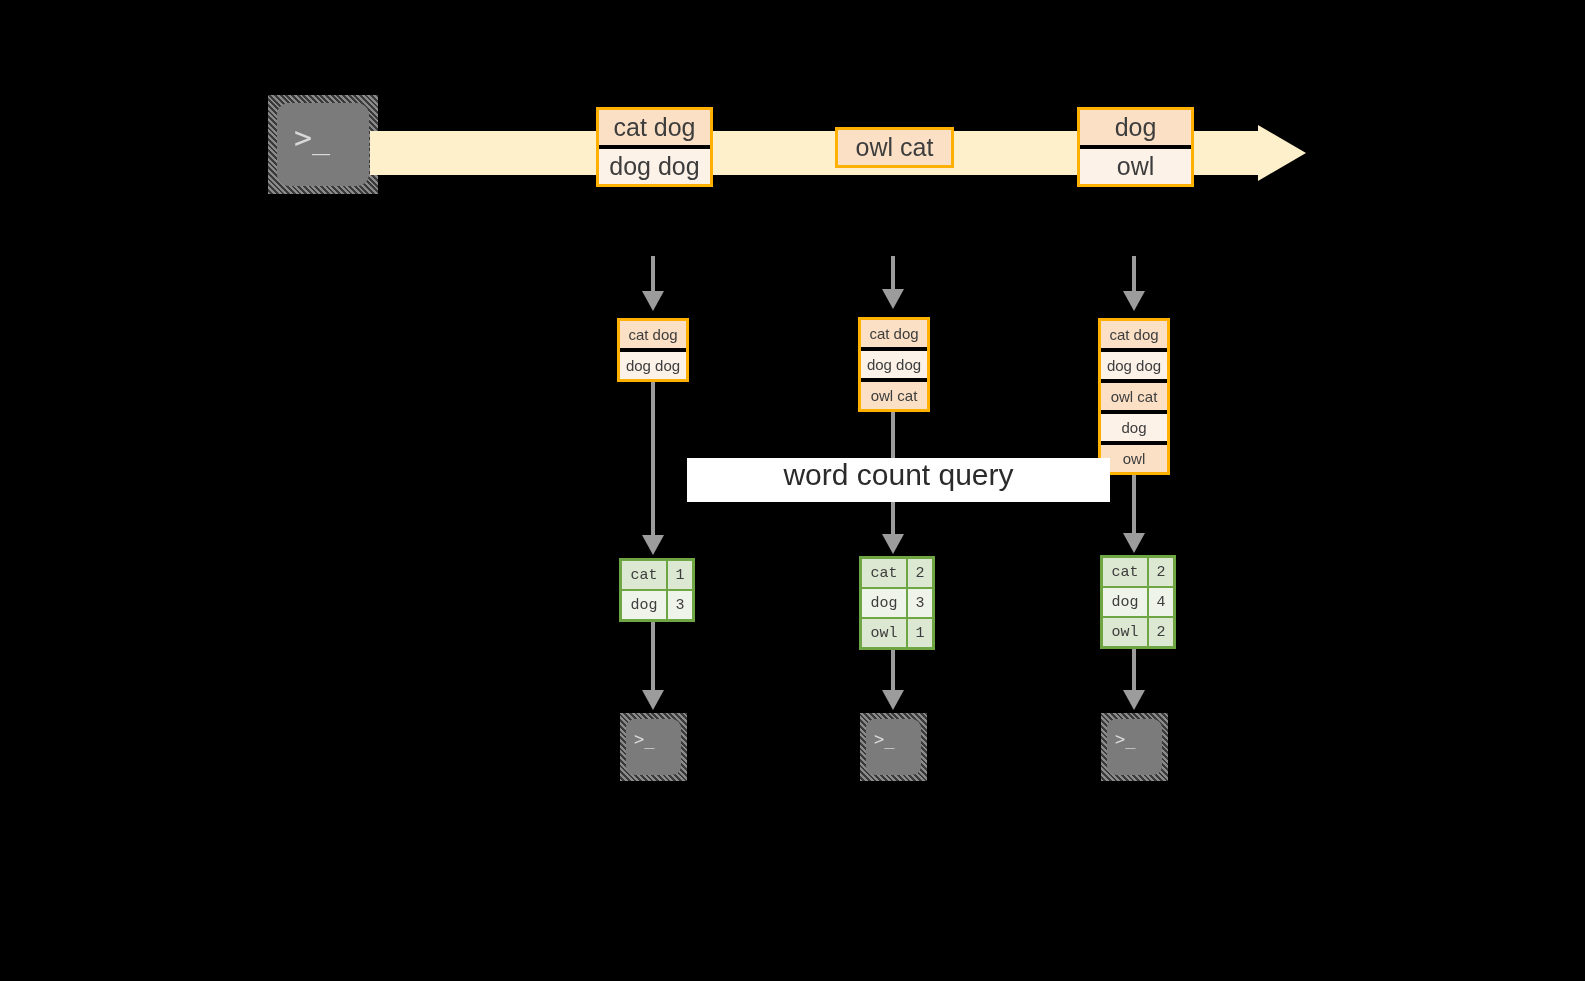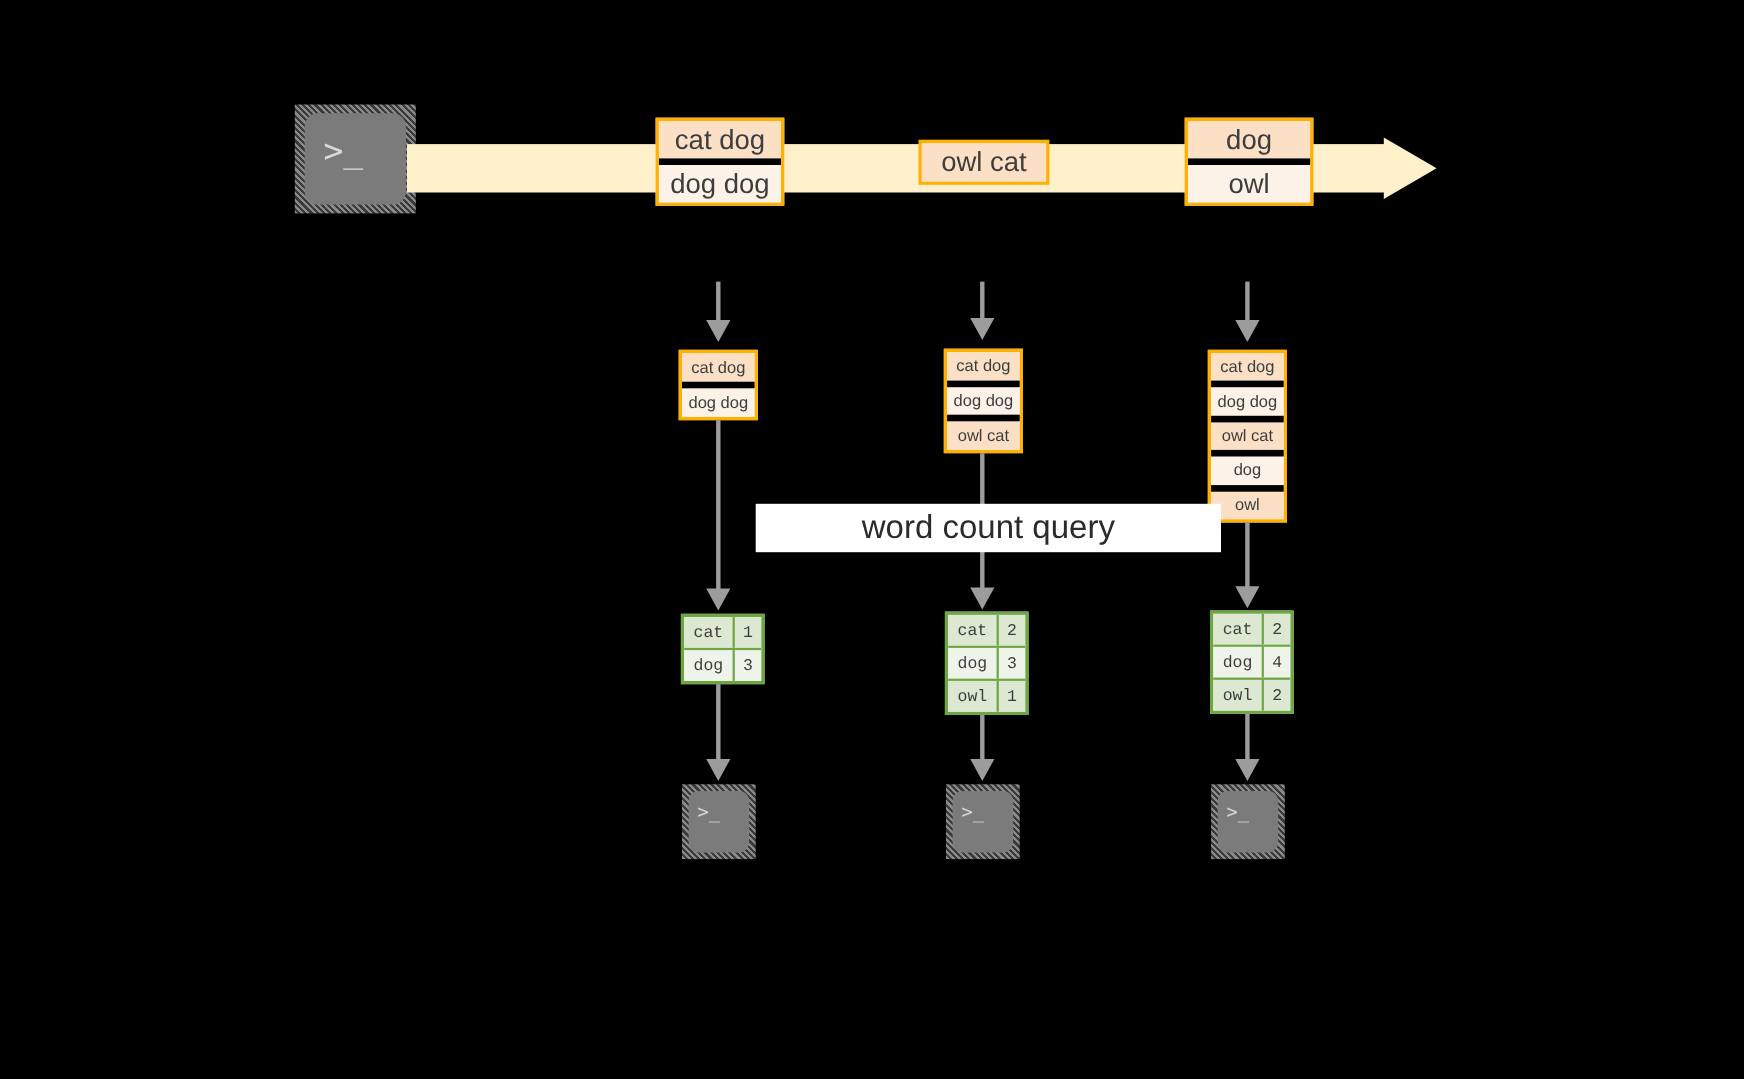--- a/index.html
+++ b/index.html
@@ -65,21 +65,21 @@
     box-sizing: border-box;
     flex: 1 1 auto;
     display: flex;
     align-items: center;
     justify-content: center;
     color: #3d3d3d;
     white-space: nowrap;
   }
   .rec-row.dark  { background: #fbe0c6; }
   .rec-row.light { background: #fdf2e8; }
-  .rec-row + .rec-row { border-top: 6px solid #000000; }
+  .rec-row + .rec-row { border-top: 4px solid #000000; }
 
   .rec-big .rec-row { font-size: 25px; }
   .rec-small .rec-row { font-size: 15px; }
 
   
   .res {
     position: absolute;
     box-sizing: border-box;
     border: 3px solid #6fa644;
     background: #eef4e8;
@@ -126,21 +126,20 @@
     border-left: 11px solid transparent;
     border-right: 11px solid transparent;
     border-top: 20px solid #9c9c9c;
   }
 
   
   .query-band {
     position: absolute;
     background: #ffffff;
     display: flex;
-    align-items: center;
     justify-content: center;
   }
   .query-label {
     font-size: 30px;
     color: #2b2b2b;
     white-space: nowrap;
   }
 </style>
 </head>
 <body>

